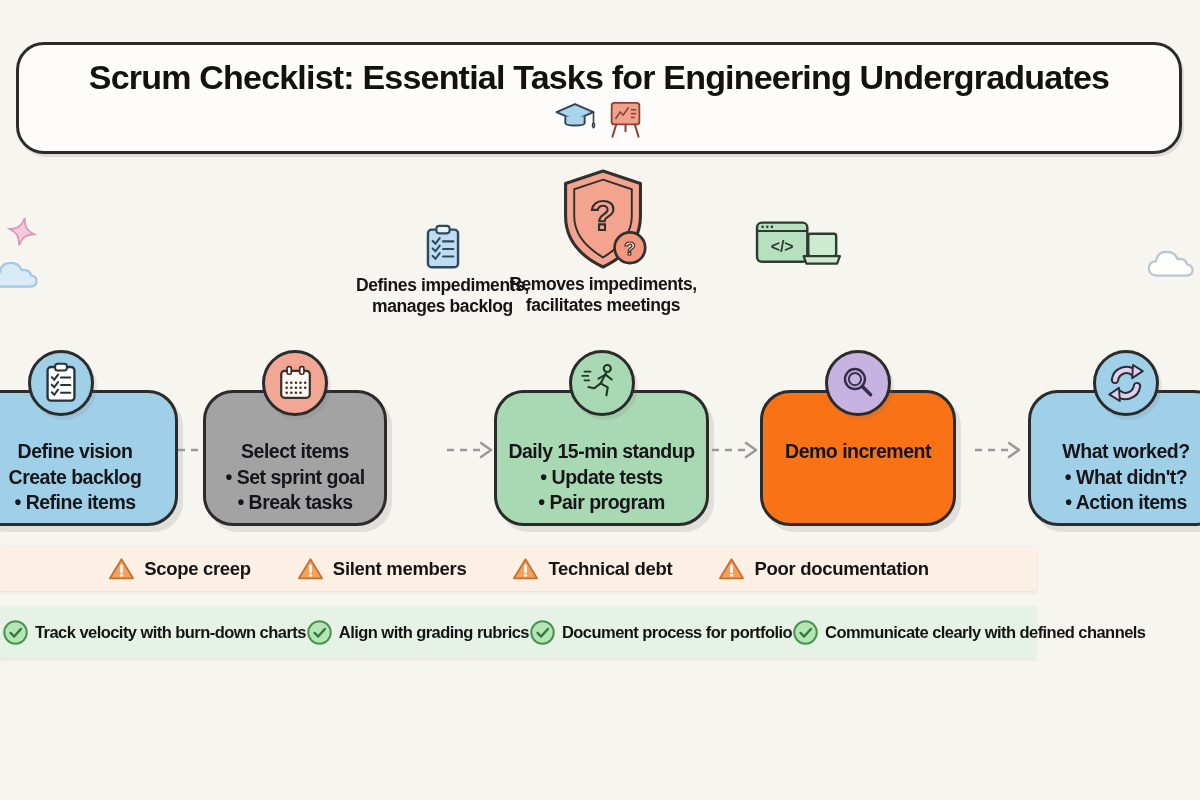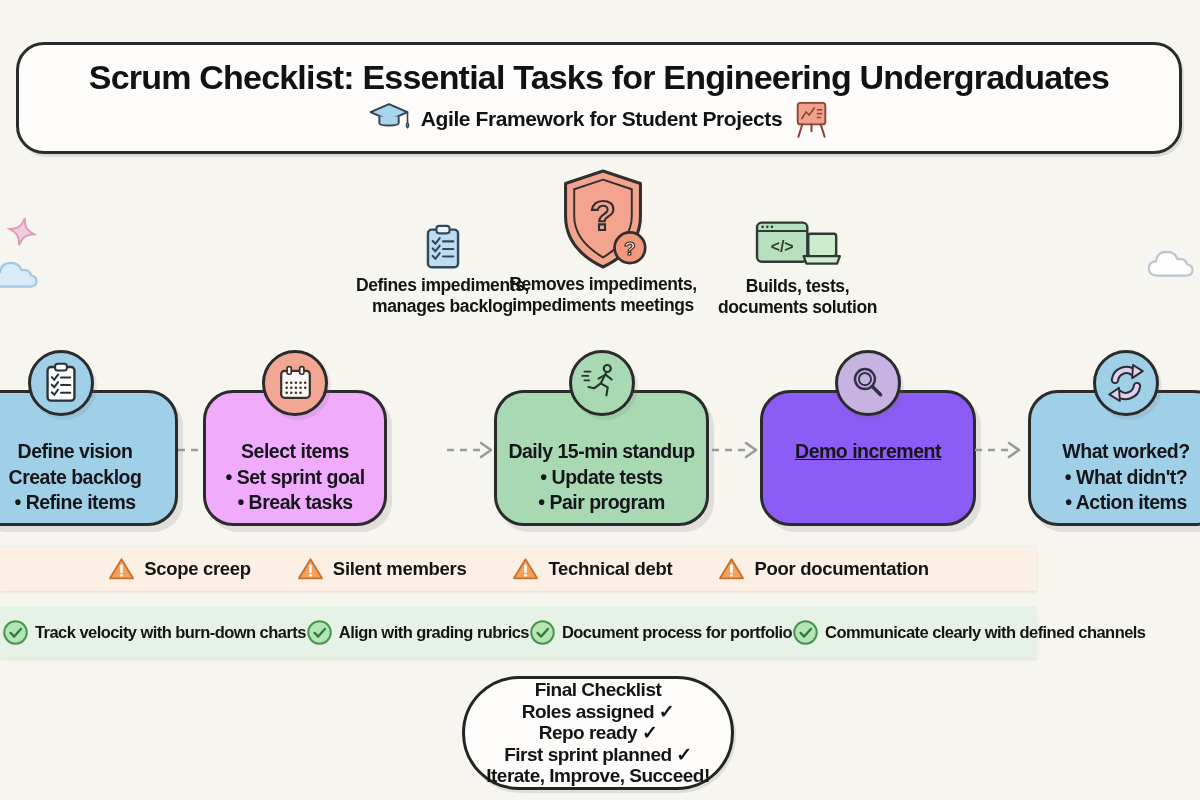--- a/index.html
+++ b/index.html
@@ -84,21 +84,20 @@
     <div class="banner-title">Scrum Checklist: Essential Tasks for Engineering Undergraduates</div>
     <div class="banner-sub">
       <span>
         <svg viewBox="0 0 52 46" width="42" height="37">
           <polygon points="26,5 49,15 26,25 3,15" fill="#a8d4ec" stroke="#33424e" stroke-width="2.4" stroke-linejoin="round"></polygon>
           <path d="M14 20.5 V29 c0 3.6 24 3.6 24 0 V20.5" fill="#a8d4ec" stroke="#33424e" stroke-width="2.4" stroke-linejoin="round"></path>
           <path d="M49 15 V28" stroke="#33424e" stroke-width="2" fill="none"></path>
           <path d="M49 28 c-1.8 1 -1.8 5.5 0 6.5 c1.8 -1 1.8 -5.5 0 -6.5" fill="#a8d4ec" stroke="#33424e" stroke-width="1.8"></path>
         </svg>
       </span>
-      <span class="banner-sub-text">Agile Framework for Student Projects</span>
       <span>
         <svg viewBox="0 0 48 52" width="37" height="40">
           <rect x="6" y="5" width="36" height="28" rx="3.5" fill="#f0a18d" stroke="#8a4234" stroke-width="2.4"></rect>
           <polyline points="11,26 17,17 21,21 28,11" fill="none" stroke="#8a4234" stroke-width="2"></polyline>
           <line x1="31" y1="14" x2="38" y2="14" stroke="#8a4234" stroke-width="2"></line>
           <line x1="31" y1="19" x2="38" y2="19" stroke="#8a4234" stroke-width="2"></line>
           <line x1="31" y1="24" x2="36" y2="24" stroke="#8a4234" stroke-width="2"></line>
           <line x1="12" y1="33" x2="7" y2="49" stroke="#8a4234" stroke-width="2.6" stroke-linecap="round"></line>
           <line x1="36" y1="33" x2="41" y2="49" stroke="#8a4234" stroke-width="2.6" stroke-linecap="round"></line>
           <line x1="24" y1="33" x2="24" y2="42" stroke="#8a4234" stroke-width="2.6" stroke-linecap="round"></line>
@@ -132,41 +131,37 @@
         <svg viewBox="0 0 100 106" width="96" height="102">
           <path d="M50 3 L89 16 V50 C89 75 73 92 50 103 C27 92 11 75 11 50 V16 Z" fill="#f4a48e" stroke="#31302e" stroke-width="3.2" stroke-linejoin="round"></path>
           <path d="M50 12 L80 22 V50 C80 69 67 83 50 93 C33 83 20 69 20 50 V22 Z" fill="none" stroke="#31302e" stroke-width="2"></path>
           <text x="50" y="64" font-size="44" font-weight="bold" text-anchor="middle" fill="#f4a48e" stroke="#31302e" stroke-width="2.2">?</text>
           <circle cx="78" cy="83" r="16" fill="#f1987e" stroke="#31302e" stroke-width="2.8"></circle>
           <text x="78" y="90" font-size="20" font-weight="bold" text-anchor="middle" fill="#fdeee8" stroke="#31302e" stroke-width="1.2">?</text>
         </svg>
       </span>
       <div class="role-text">
         <div>Removes impediments,</div>
-        <div>impediments meetings</div>
+        <div>facilitates meetings</div>
       </div>
     </div>
 
     <div class="role" style="left:690px;top:218px;width:215px;">
       <span>
         <svg viewBox="0 0 94 58" width="88" height="54">
           <rect x="3" y="5" width="54" height="42" rx="5" fill="#b7e0bf" stroke="#2f3b31" stroke-width="2.6"></rect>
           <line x1="3" y1="14" x2="57" y2="14" stroke="#2f3b31" stroke-width="2"></line>
           <circle cx="9" cy="9.5" r="1.4" fill="#2f3b31"></circle>
             <circle cx="14" cy="9.5" r="1.4" fill="#2f3b31"></circle>
             <circle cx="19" cy="9.5" r="1.4" fill="#2f3b31"></circle>
           <text x="30" y="37" font-size="17" font-weight="bold" text-anchor="middle" fill="#2f3b31">&lt;/&gt;</text>
           <rect x="58" y="17" width="30" height="24" rx="2.5" fill="#cdeccd" stroke="#2f3b31" stroke-width="2.6"></rect>
           <path d="M53 41 H92 L89 49 H56 Z" fill="#cdeccd" stroke="#2f3b31" stroke-width="2.4" stroke-linejoin="round"></path>
         </svg>
       </span>
-      <div class="role-text">
-        <div>Builds, tests,</div>
-        <div>documents solution</div>
-      </div>
     </div>
   </section>
 
   <section>
 
     <div class="step" style="left: -28px; width: 206px; background-color: rgb(159, 208, 232);">
       <div class="step-circle" style="left: 86px; background-color: rgb(159, 208, 232);">
         <svg viewBox="0 0 40 50" width="34" height="42">
           <rect x="4" y="6" width="32" height="40" rx="4" fill="#fdfdfb" stroke="#27323c" stroke-width="2.8"></rect>
           <rect x="13" y="2" width="14" height="8" rx="3" fill="#fdfdfb" stroke="#27323c" stroke-width="2.4"></rect>
@@ -183,21 +178,21 @@
         <div>Create backlog</div>
         <div>• Refine items</div>
       </div>
     </div>
 
     <svg class="arrow" style="left:177px;" width="48" height="20">
       <line x1="1" y1="10" x2="34" y2="10" stroke="#9a9a9a" stroke-width="2.6" stroke-dasharray="7 6"></line>
       <path d="M35 3 L45 10 L35 17" fill="none" stroke="#9a9a9a" stroke-width="2.6" stroke-linecap="round" stroke-linejoin="round"></path>
     </svg>
 
-    <div class="step" style="left: 203px; width: 184px; background-color: #f0abfc;">
+    <div class="step" style="left: 203px; width: 184px; background-color: #a3a3a3;">
       <div class="step-circle" style="background-color: rgb(242, 167, 149);">
         <svg viewBox="0 0 44 46" width="37" height="39">
           <rect x="5" y="8" width="34" height="32" rx="4" fill="#fdf7f4" stroke="#3a2e2b" stroke-width="2.6"></rect>
           <rect x="12" y="3" width="5" height="9" rx="2" fill="#fdf7f4" stroke="#3a2e2b" stroke-width="2"></rect>
           <rect x="27" y="3" width="5" height="9" rx="2" fill="#fdf7f4" stroke="#3a2e2b" stroke-width="2"></rect>
           <circle cx="11.5" cy="22" r="1.5" fill="#3a2e2b"></circle>
             <circle cx="17" cy="22" r="1.5" fill="#3a2e2b"></circle>
             <circle cx="22.5" cy="22" r="1.5" fill="#3a2e2b"></circle>
             <circle cx="28" cy="22" r="1.5" fill="#3a2e2b"></circle>
             <circle cx="33.5" cy="22" r="1.5" fill="#3a2e2b"></circle>
@@ -243,21 +238,21 @@
         <div>• Update tests</div>
         <div>• Pair program</div>
       </div>
     </div>
 
     <svg class="arrow" style="left:711px;" width="48" height="20">
       <line x1="1" y1="10" x2="34" y2="10" stroke="#9a9a9a" stroke-width="2.6" stroke-dasharray="7 6"></line>
       <path d="M35 3 L45 10 L35 17" fill="none" stroke="#9a9a9a" stroke-width="2.6" stroke-linecap="round" stroke-linejoin="round"></path>
     </svg>
 
-    <div class="step" style="left: 760px; width: 216px; background-color: #8b5cf6; text-decoration: underline;">
+    <div class="step" style="left: 760px; width: 196px; background-color: #f97316;">
       <div class="step-circle" style="background-color: rgb(198, 179, 226);">
         <svg viewBox="0 0 46 46" width="40" height="40">
           <circle cx="19.5" cy="18.5" r="11.5" fill="none" stroke="#35304a" stroke-width="2.8"></circle>
           <circle cx="19.5" cy="18.5" r="7" fill="none" stroke="#35304a" stroke-width="2.2"></circle>
           <line x1="28" y1="27" x2="37.5" y2="36.5" stroke="#35304a" stroke-width="4" stroke-linecap="round"></line>
         </svg>
       </div>
       <div class="step-lines">
         <div>Demo increment</div>
       </div>
@@ -362,21 +357,14 @@
       <span>
           <svg viewBox="0 0 30 30" width="27" height="27">
             <circle cx="15" cy="15" r="12.5" fill="#b5e4b5" stroke="#49934f" stroke-width="2.2"></circle>
             <path d="M9.5 15.5 L13.5 19.5 L21 11" fill="none" stroke="#2f7a3c" stroke-width="2.6" stroke-linecap="round" stroke-linejoin="round"></path>
           </svg>
         </span>
       <span>Communicate clearly with defined channels</span>
     </div>
   </div>
 
-  <div class="final-pill">
-    <div>Final Checklist</div>
-    <div>Roles assigned ✓</div>
-    <div>Repo ready ✓</div>
-    <div>First sprint planned ✓</div>
-    <div>Iterate, Improve, Succeed!</div>
-  </div>
 
 </div>
 
 </body></html>

